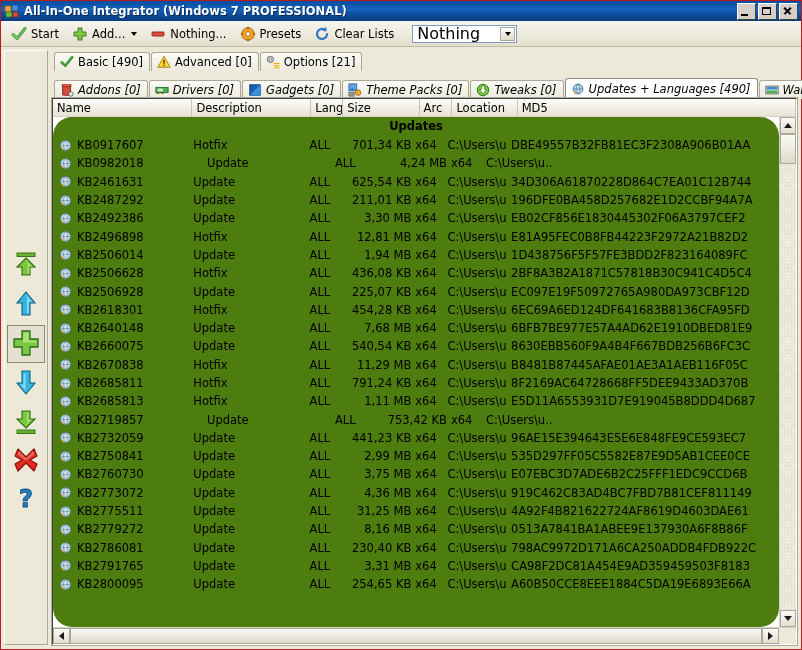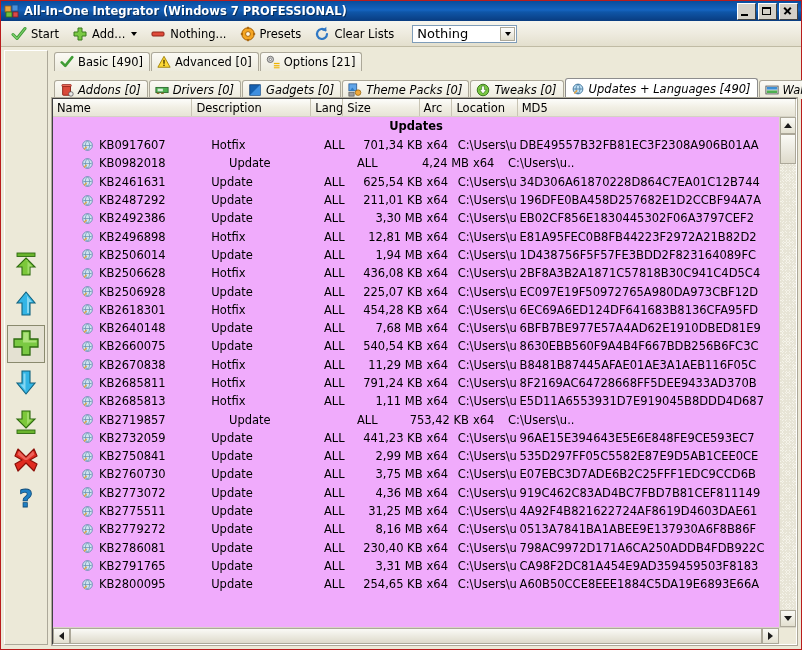--- a/index.html
+++ b/index.html
@@ -97,21 +97,21 @@
     margin-left: 2px;
   }
   .tb-combo {
     margin-left: 10px;
     width: 105px;
     height: 18px;
     background: #fff;
     border: 1px solid #7f9db9;
     display: flex;
     align-items: center;
-    font-size: 13px;
+    font-size: 16px;
     padding-left: 4px;
     position: relative;
     box-sizing: border-box;
   }
   .tb-combo .arrowbox {
     position: absolute; right: 1px; top: 1px;
     width: 15px; height: 14px;
     background: linear-gradient(to bottom,#fdfdfd,#e1ddcc);
     border: 1px solid #aca899;
     box-sizing: border-box;
@@ -233,22 +233,23 @@
     color: #000;
     overflow: hidden;
     white-space: nowrap;
     cursor: default;
   }
   .lv-scrollrow { display: flex; flex: 1 1 auto; min-height: 0; }
   .lv-body {
     flex: 1 1 auto;
     overflow: hidden;
     position: relative;
-    background: #f0abfc;
+    background: #4d7c0f;
     min-width: 0;
+    border-radius: 19px;
   }
   .grouphdr {
     text-align: center;
     font-weight: bold;
     font-size: 11.5px;
     padding: 2px 0 3px 0;
     color: #000;
   }
   .lv-row {
     display: flex;
@@ -257,21 +258,21 @@
     font-size: 11.5px;
     color: #000;
     cursor: default;
   }
   .cell {
     box-sizing: border-box;
     overflow: hidden;
     white-space: nowrap;
     padding-left: 4px;
   }
-  .cell.name { display: flex; align-items: center; gap: 5px; padding-left: 6px; margin-left: 22px; }
+  .cell.name { display: flex; align-items: center; gap: 5px; padding-left: 6px; }
 
   
   .w-name { width: 150px; }
   .w-desc { width: 128px; }
   .w-lang { width: 34px; }
   .w-size { width: 82px; }
   .w-arc  { width: 35px; }
   .w-loc  { width: 70px; }
   .w-md5  { width: 300px; }
   .cell.w-size { text-align: right; }

